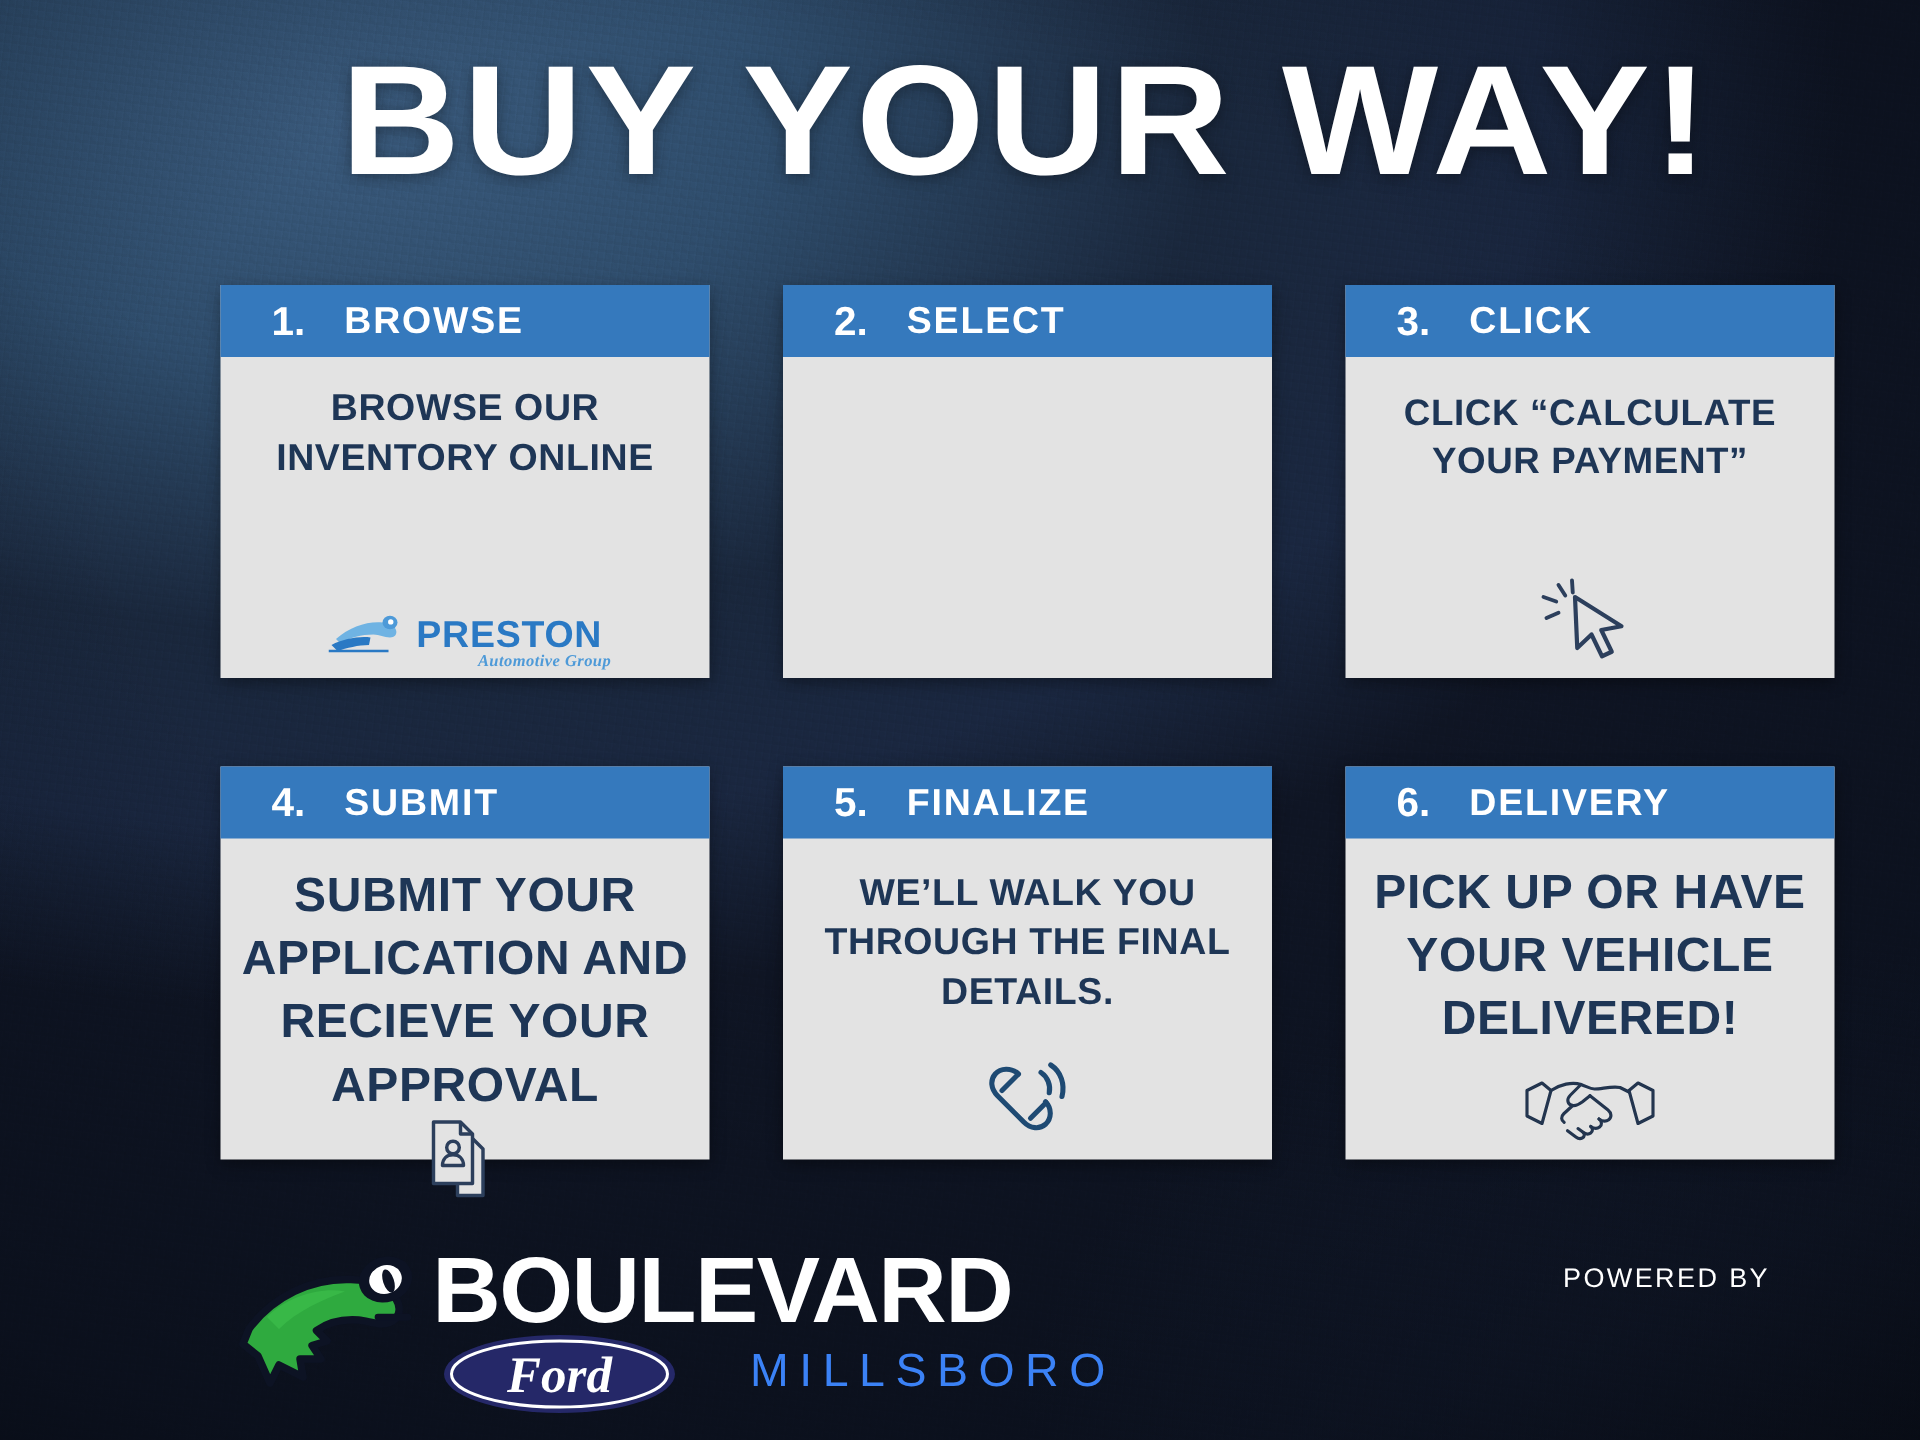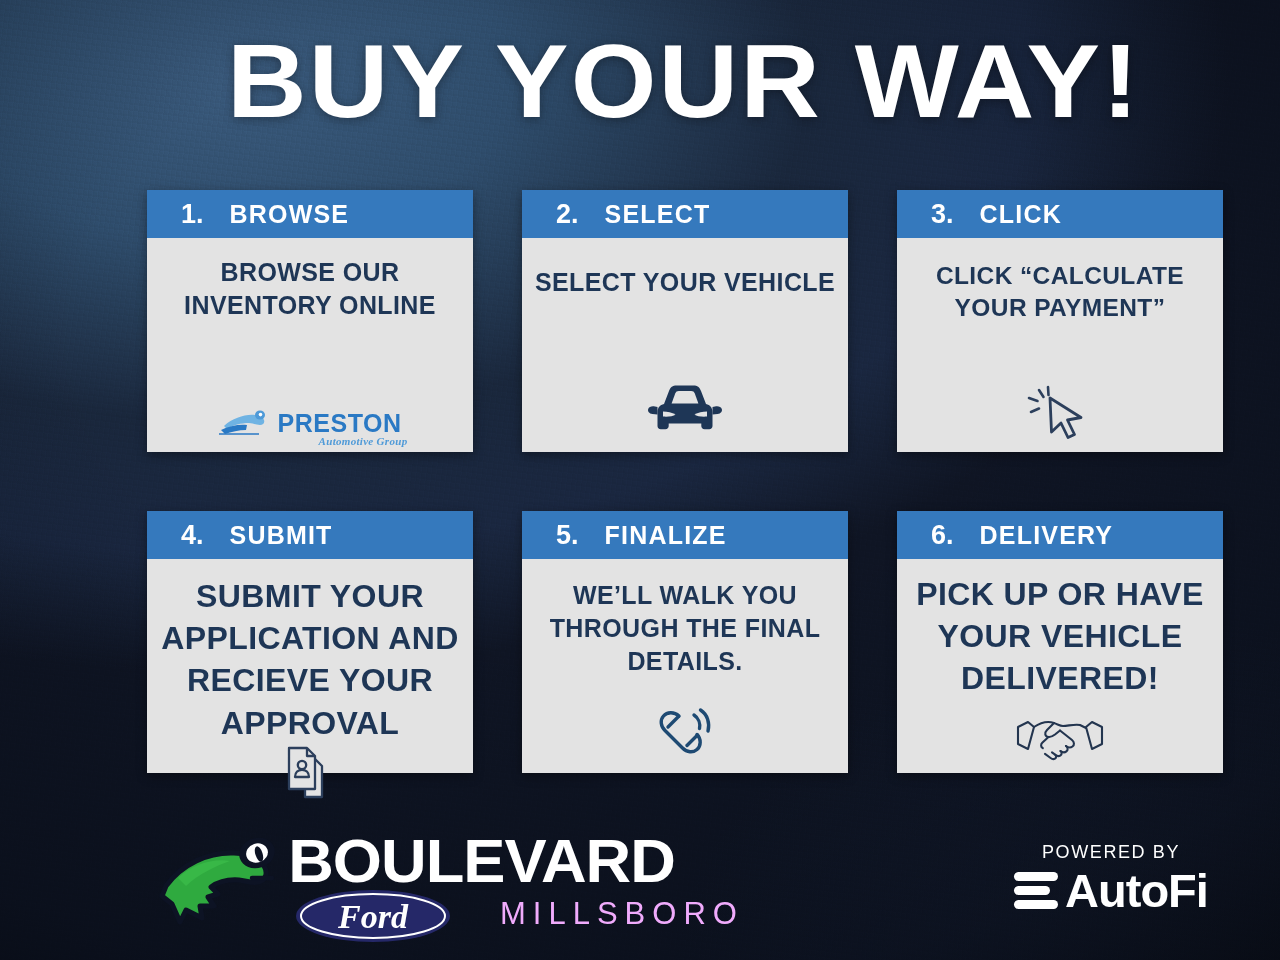--- a/index.html
+++ b/index.html
@@ -140,21 +140,21 @@
   }
   #boulevard-word {
     position:absolute; left:136px; top:4px;
     font-size:62px; font-weight:bold; color:#ffffff;
     letter-spacing:-1px;
     transform:scaleX(1.02);
     line-height:1;
   }
   #millsboro-word {
     position:absolute; left:344px; top:72px;
-    font-size:31px; font-weight:500; color:#f0abfc;
+    font-size:31px; font-weight:500; color:#3b82f6;
     letter-spacing:7px; line-height:1;
   }
   #ford-oval {
     position:absolute; left:138px; top:62px;
     width:158px; height:56px;
   }
   #frog-mark { position:absolute; left:0px; top:8px; width:126px; height:108px; }
 
   #autofi-lockup { position:absolute; left:942px; top:30px; width:250px; height:84px; }
   #powered-by {
@@ -203,35 +203,20 @@
         </svg>
         <div class="preston-word">PRESTON<span class="preston-sub">Automotive Group</span></div>
       </div>
     </div>
   </div>
 
   <div class="card row1" id="card-2">
     <div class="card-header">
       <span class="step-num">2.</span>
       <span class="step-title">SELECT</span>
-    </div>
-    <div class="card-body">
-      <div class="card-text">SELECT YOUR VEHICLE</div>
-      <div class="card-icon">
-        <svg width="86" height="62" viewBox="0 0 86 62">
-          <g fill="#1e3656">
-            <path d="M22 24 L27 11 C28.4 7.2 30.6 5.5 34.6 5.5 L51.4 5.5 C55.4 5.5 57.6 7.2 59 11 L64 24 C68 24.8 70.5 27.6 70.5 32.3 L70.5 46 C70.5 48 69.2 49.2 67.2 49.2 L62.6 49.2 C60.6 49.2 59.3 48 59.3 46 L59.3 43.6 L26.7 43.6 L26.7 46 C26.7 48 25.4 49.2 23.4 49.2 L18.8 49.2 C16.8 49.2 15.5 48 15.5 46 L15.5 32.3 C15.5 27.6 18 24.8 22 24 Z"></path>
-            <path d="M13 26.5 C10 25.8 7 26.6 6.2 29 C5.4 31.4 7.2 33.6 10.4 34 L15.5 34.4 L15.5 27 Z"></path>
-            <path d="M73 26.5 C76 25.8 79 26.6 79.8 29 C80.6 31.4 78.8 33.6 75.6 34 L70.5 34.4 L70.5 27 Z"></path>
-          </g>
-          <path d="M29.6 23.5 L33.2 13.6 C33.9 11.7 34.9 11 36.8 11 L49.2 11 C51.1 11 52.1 11.7 52.8 13.6 L56.4 23.5 Z" fill="#e3e3e3"></path>
-          <path d="M21 31.5 C25.5 31.5 30 32.6 33.5 34.8 C31 36.4 26 37 21 36.6 Z" fill="#e3e3e3"></path>
-          <path d="M65 31.5 C60.5 31.5 56 32.6 52.5 34.8 C55 36.4 60 37 65 36.6 Z" fill="#e3e3e3"></path>
-        </svg>
-      </div>
     </div>
   </div>
 
   <div class="card row1" id="card-3">
     <div class="card-header">
       <span class="step-num">3.</span>
       <span class="step-title">CLICK</span>
     </div>
     <div class="card-body">
       <div class="card-text">CLICK “CALCULATE YOUR PAYMENT”</div>
@@ -336,24 +321,16 @@
         <ellipse cx="79" cy="28" rx="77" ry="26" fill="#252868"></ellipse>
         <ellipse cx="79" cy="28" rx="72" ry="22" fill="none" stroke="#ffffff" stroke-width="2"></ellipse>
         <text x="79" y="40" text-anchor="middle" font-family="'Liberation Serif', serif" font-size="34" font-style="italic" font-weight="bold" fill="#ffffff">Ford</text>
       </svg>
 
       <div id="millsboro-word">MILLSBORO</div>
     </div>
 
     <div id="autofi-lockup">
       <div id="powered-by">POWERED BY</div>
-      <div id="autofi-row">
-        <div id="autofi-bars">
-            <i></i>
-            <i></i>
-            <i></i>
-          </div>
-        <div id="autofi-word">AutoFi</div>
-      </div>
     </div>
 
   </div>
 </div>
 
 </body></html>

